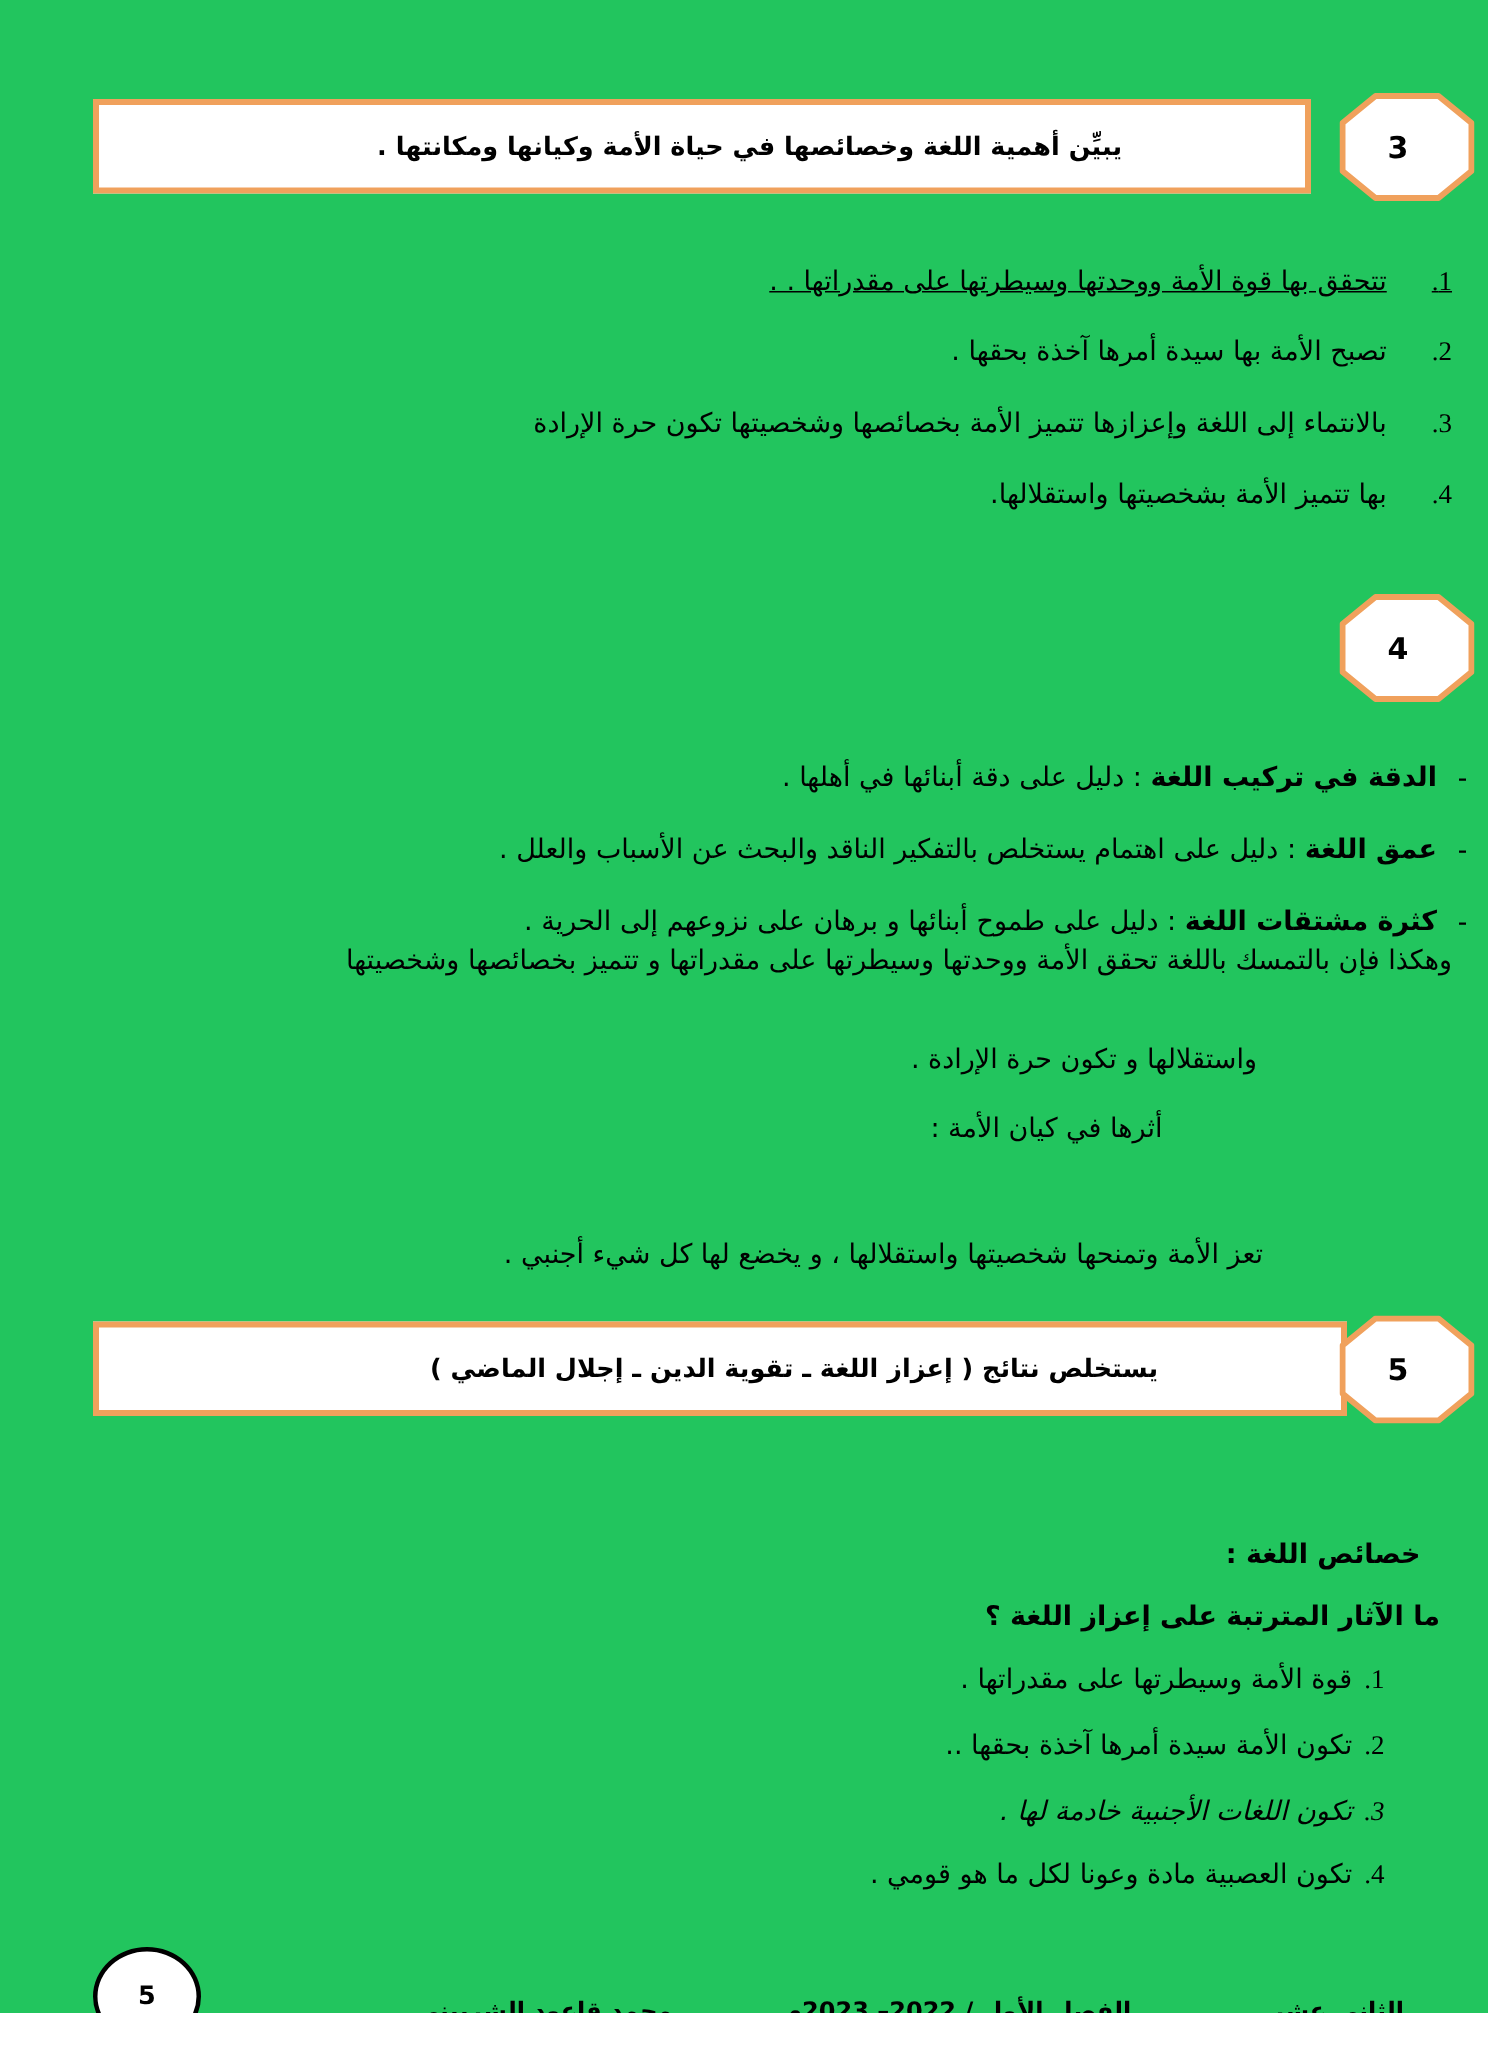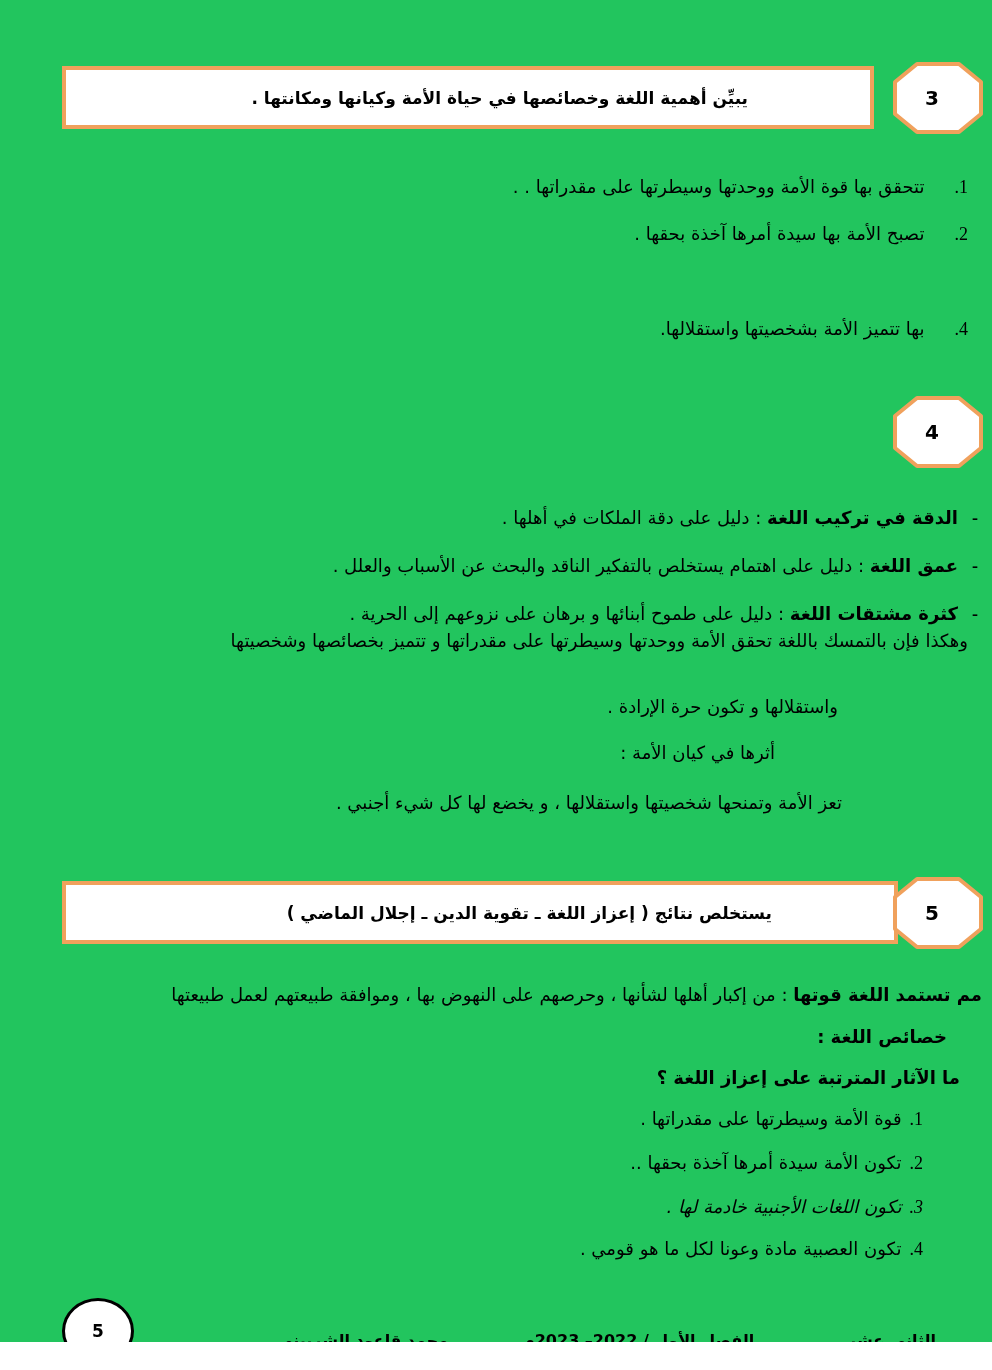--- a/index.html
+++ b/index.html
@@ -56,65 +56,65 @@
   <div class="hbox" style="top:66px;">
     <span class="htitle pad-a">يبيِّن أهمية اللغة وخصائصها في حياة الأمة وكيانها ومكانتها .</span>
   </div>
   <div class="badge" style="top:62px;">
     <svg width="90" height="72" viewBox="0 0 90 72">
       <polygon points="24,2 66,2 88,20 88,52 66,70 24,70 2,52 2,20" fill="#ffffff" stroke="#F0A15C" stroke-width="4" stroke-linejoin="round"></polygon>
     </svg>
     <span class="bnum">3</span>
   </div>
 
-  <div class="numrow" style="top:173px;right:24px;">
+  <div class="numrow" style="top:173px;right:24px;text-decoration:underline;">
     <span class="onum gap-wide">1.</span><span>تتحقق بها قوة الأمة ووحدتها وسيطرتها على مقدراتها . .</span>
   </div>
   <div class="numrow" style="top:220px;right:24px;">
     <span class="onum gap-wide">2.</span><span>تصبح الأمة بها سيدة أمرها آخذة بحقها .</span>
+  </div>
+  <div class="numrow" style="top:268px;right:24px;">
+    <span class="onum gap-wide">3.</span><span>بالانتماء إلى اللغة وإعزازها تتميز الأمة بخصائصها وشخصيتها تكون حرة الإرادة</span>
   </div>
   <div class="numrow" style="top:315px;right:24px;">
     <span class="onum gap-wide">4.</span><span>بها تتميز الأمة بشخصيتها واستقلالها.</span>
   </div>
 
   <div class="badge" style="top:396px;">
     <svg width="90" height="72" viewBox="0 0 90 72">
       <polygon points="24,2 66,2 88,20 88,52 66,70 24,70 2,52 2,20" fill="#ffffff" stroke="#F0A15C" stroke-width="4" stroke-linejoin="round"></polygon>
     </svg>
     <span class="bnum">4</span>
   </div>
 
   <div class="dashrow" style="top:504px;">
-    <span class="dash">-</span><span class="lead">الدقة في تركيب اللغة</span> <span>: دليل على دقة الملكات في أهلها .</span>
+    <span class="dash">-</span><span class="lead">الدقة في تركيب اللغة</span> <span>: دليل على دقة أبنائها في أهلها .</span>
   </div>
   <div class="dashrow" style="top:552px;">
     <span class="dash">-</span><span class="lead">عمق اللغة</span> <span>: دليل على اهتمام يستخلص بالتفكير الناقد والبحث عن الأسباب والعلل .</span>
   </div>
   <div class="dashrow" style="top:600px;">
     <span class="dash">-</span><span class="lead">كثرة مشتقات اللغة</span> <span>: دليل على طموح أبنائها و برهان على نزوعهم إلى الحرية .</span>
   </div>
 
   <div class="pline" style="top:627px;right:24px;">وهكذا فإن بالتمسك باللغة تحقق الأمة ووحدتها وسيطرتها على مقدراتها و تتميز بخصائصها وشخصيتها</div>
   <div class="pline" style="top:693px;right:154px;">واستقلالها و تكون حرة الإرادة .</div>
   <div class="pline" style="top:739px;right:217px;">أثرها في كيان الأمة :</div>
-  <div class="pline" style="top:789px;right:150px;">تعز الأمة وتمنحها شخصيتها واستقلالها ، و يخضع لها كل شيء أجنبي .</div>
+  <div class="pline" style="top:823px;right:150px;">تعز الأمة وتمنحها شخصيتها واستقلالها ، و يخضع لها كل شيء أجنبي .</div>
 
   <div class="hbox" style="top:881px;padding-left:24px;">
     <span class="htitle pad-a">يستخلص نتائج ( إعزاز اللغة ـ تقوية الدين ـ إجلال الماضي  )</span>
   </div>
   <div class="badge" style="top:877px;">
     <svg width="90" height="72" viewBox="0 0 90 72">
       <polygon points="24,2 66,2 88,20 88,52 66,70 24,70 2,52 2,20" fill="#ffffff" stroke="#F0A15C" stroke-width="4" stroke-linejoin="round"></polygon>
     </svg>
     <span class="bnum">5</span>
   </div>
 
-  <div class="pline" style="top:981px;right:10px;">
-    <span class="bold">مم تستمد اللغة قوتها</span> <span>: من إكبار أهلها لشأنها ، وحرصهم على النهوض بها ، وموافقة طبيعتهم لعمل طبيعتها</span>
-  </div>
   <div class="pline bold" style="top:1023px;right:45px;">خصائص اللغة :</div>
   <div class="pline bold" style="top:1064px;right:32px;">ما الآثار المترتبة على إعزاز اللغة ؟</div>
 
   <div class="numrow" style="top:1105px;right:69px;">
     <span class="onum gap-narrow">1.</span><span>قوة الأمة وسيطرتها على مقدراتها .</span>
   </div>
   <div class="numrow" style="top:1149px;right:69px;">
     <span class="onum gap-narrow">2.</span><span>تكون الأمة سيدة أمرها آخذة بحقها ..</span>
   </div>
   <div class="numrow" style="top:1193px;right:69px;font-style:italic;">

